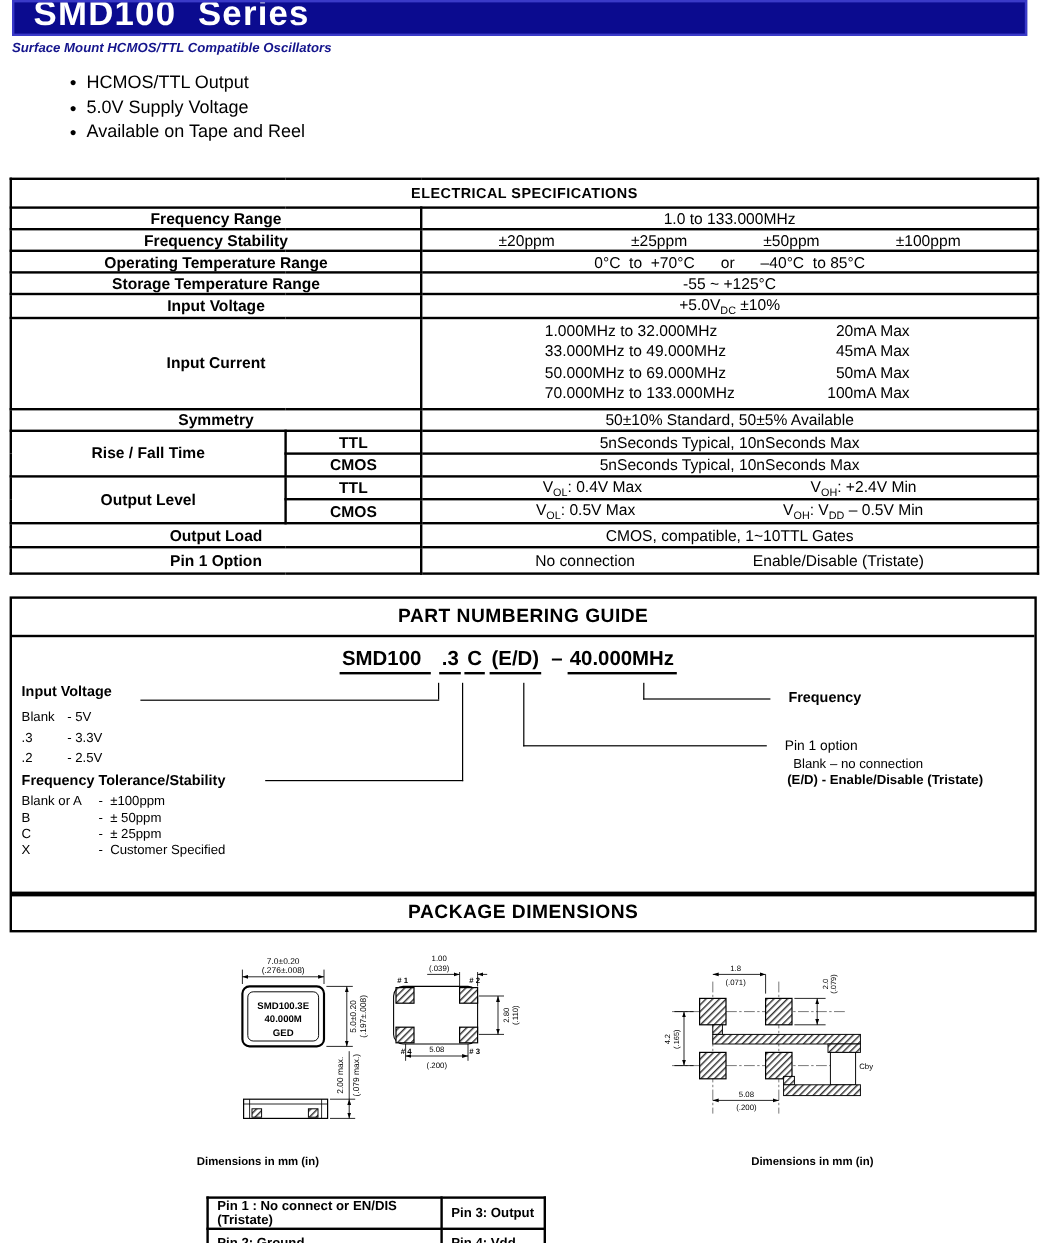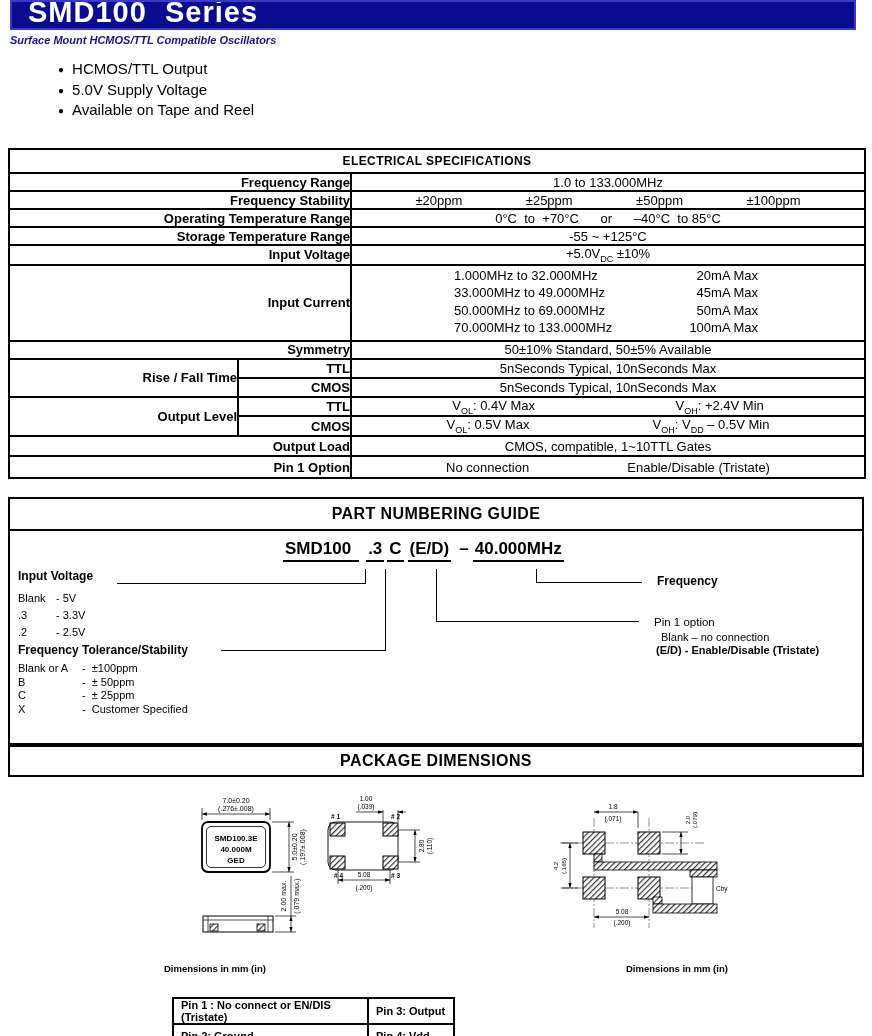--- a/index.html
+++ b/index.html
@@ -16,21 +16,21 @@
             font-style:italic;color:#14148c;}
   .bullets{position:absolute;left:58px;top:59px;font-size:15px;}
   .bullets .b{line-height:19.5px;}
   .bullets .b::before{content:"\25CF";font-size:10px;vertical-align:1px;margin-right:8px;}
 
   
   .spec-wrap{position:absolute;left:8px;top:148px;width:856px;}
   table.spec{border-collapse:collapse;table-layout:fixed;width:856px;}
   table.spec td,table.spec th{border:2px solid #000;padding:0;font-size:13px;vertical-align:middle;}
   table.spec th.big{font-size:12px;font-weight:900;letter-spacing:.4px;height:22px;text-align:center;}
-  td.lbl{font-weight:bold;padding-left:5px;text-align:right;}
+  td.lbl{font-weight:bold;padding-left:5px;text-align:center;}
   td.val{text-align:center;}
   .h18{height:18px;} .h19{height:19px;} .h20{height:20px;} .h22{height:22px;}
   .pre{white-space:pre;}
   .spread{display:flex;justify-content:space-evenly;align-items:center;}
   .two{display:flex;justify-content:space-around;align-items:center;padding:0 30px;}
   .ic-rows{padding:1px 106px 3px 102px;}
   .ic-row{display:flex;justify-content:space-between;line-height:17.5px;}
   td.top{vertical-align:top;padding-top:1px;}
   sub{font-size:9px;}
 

